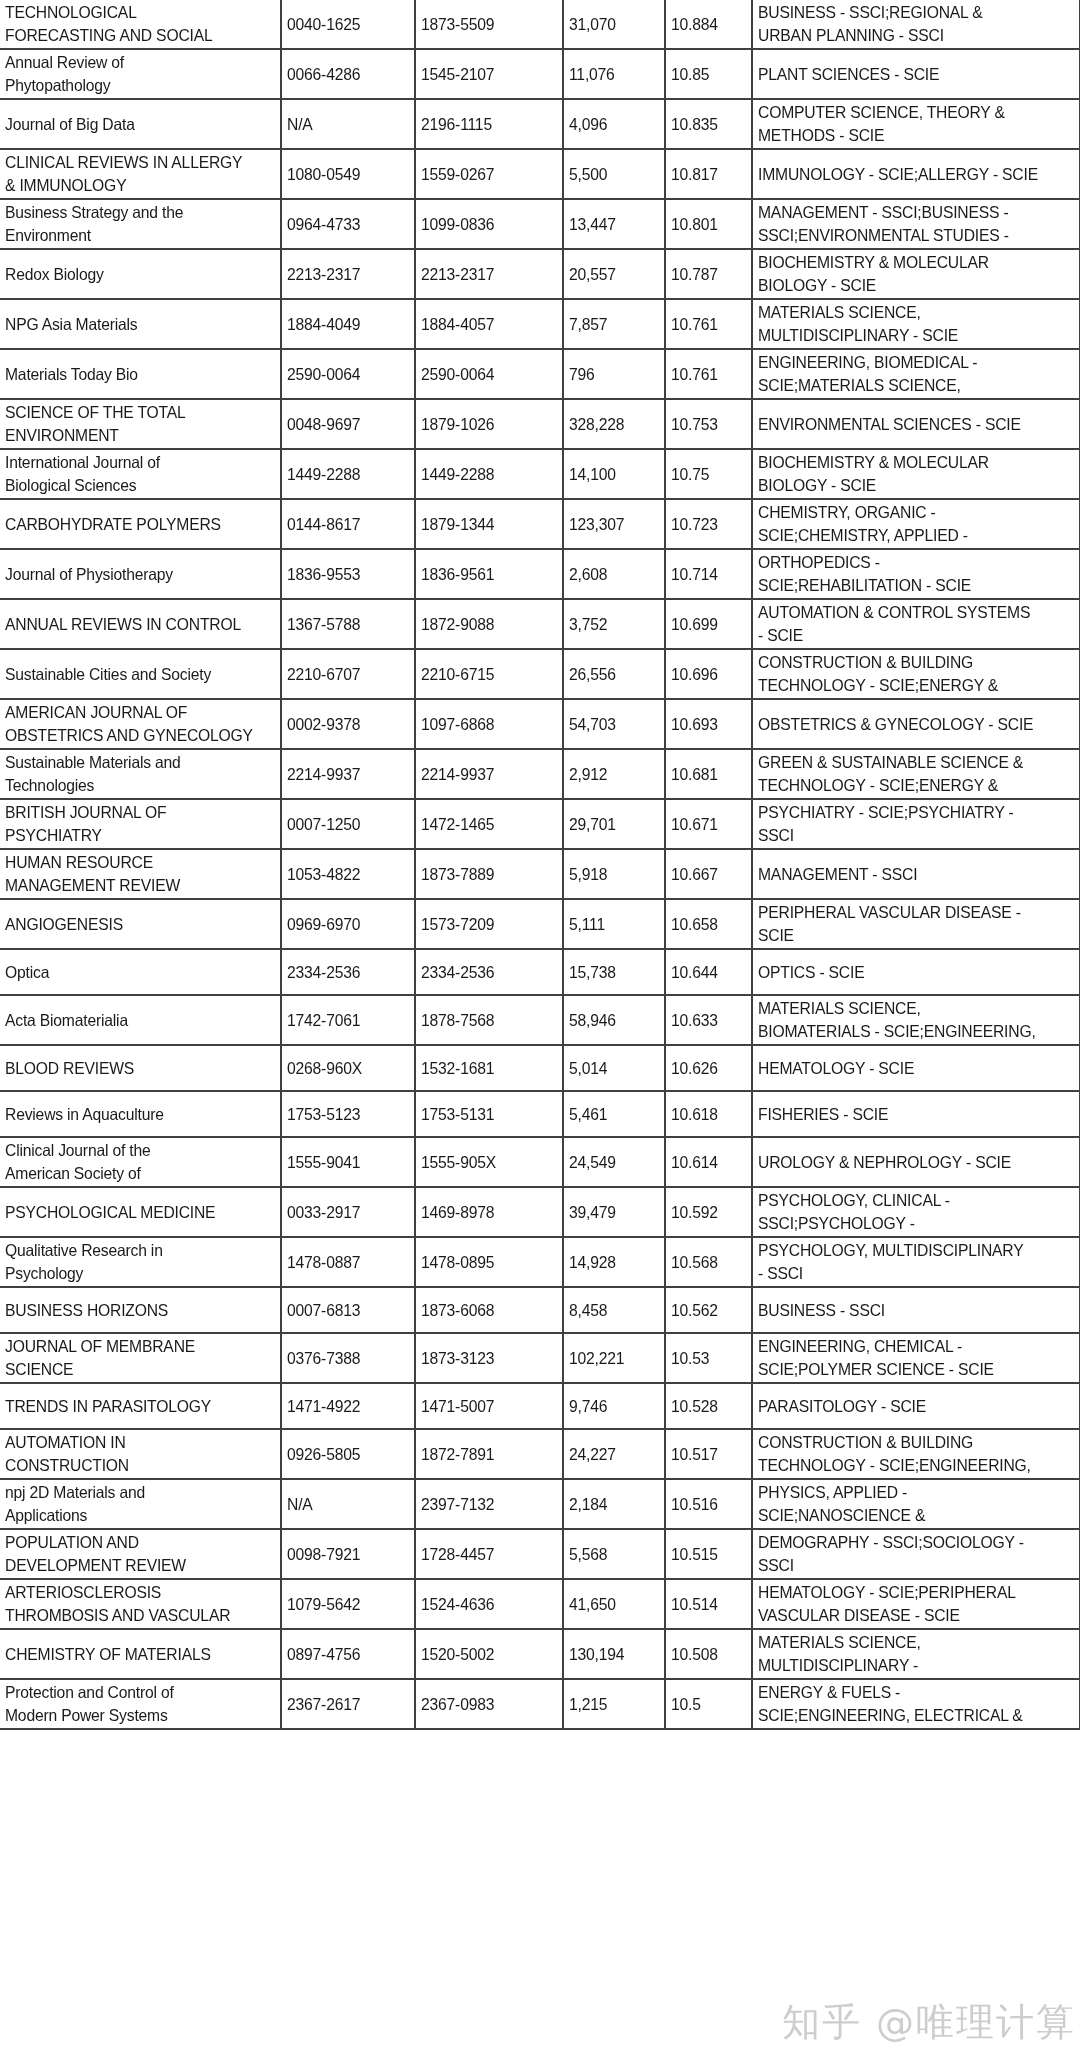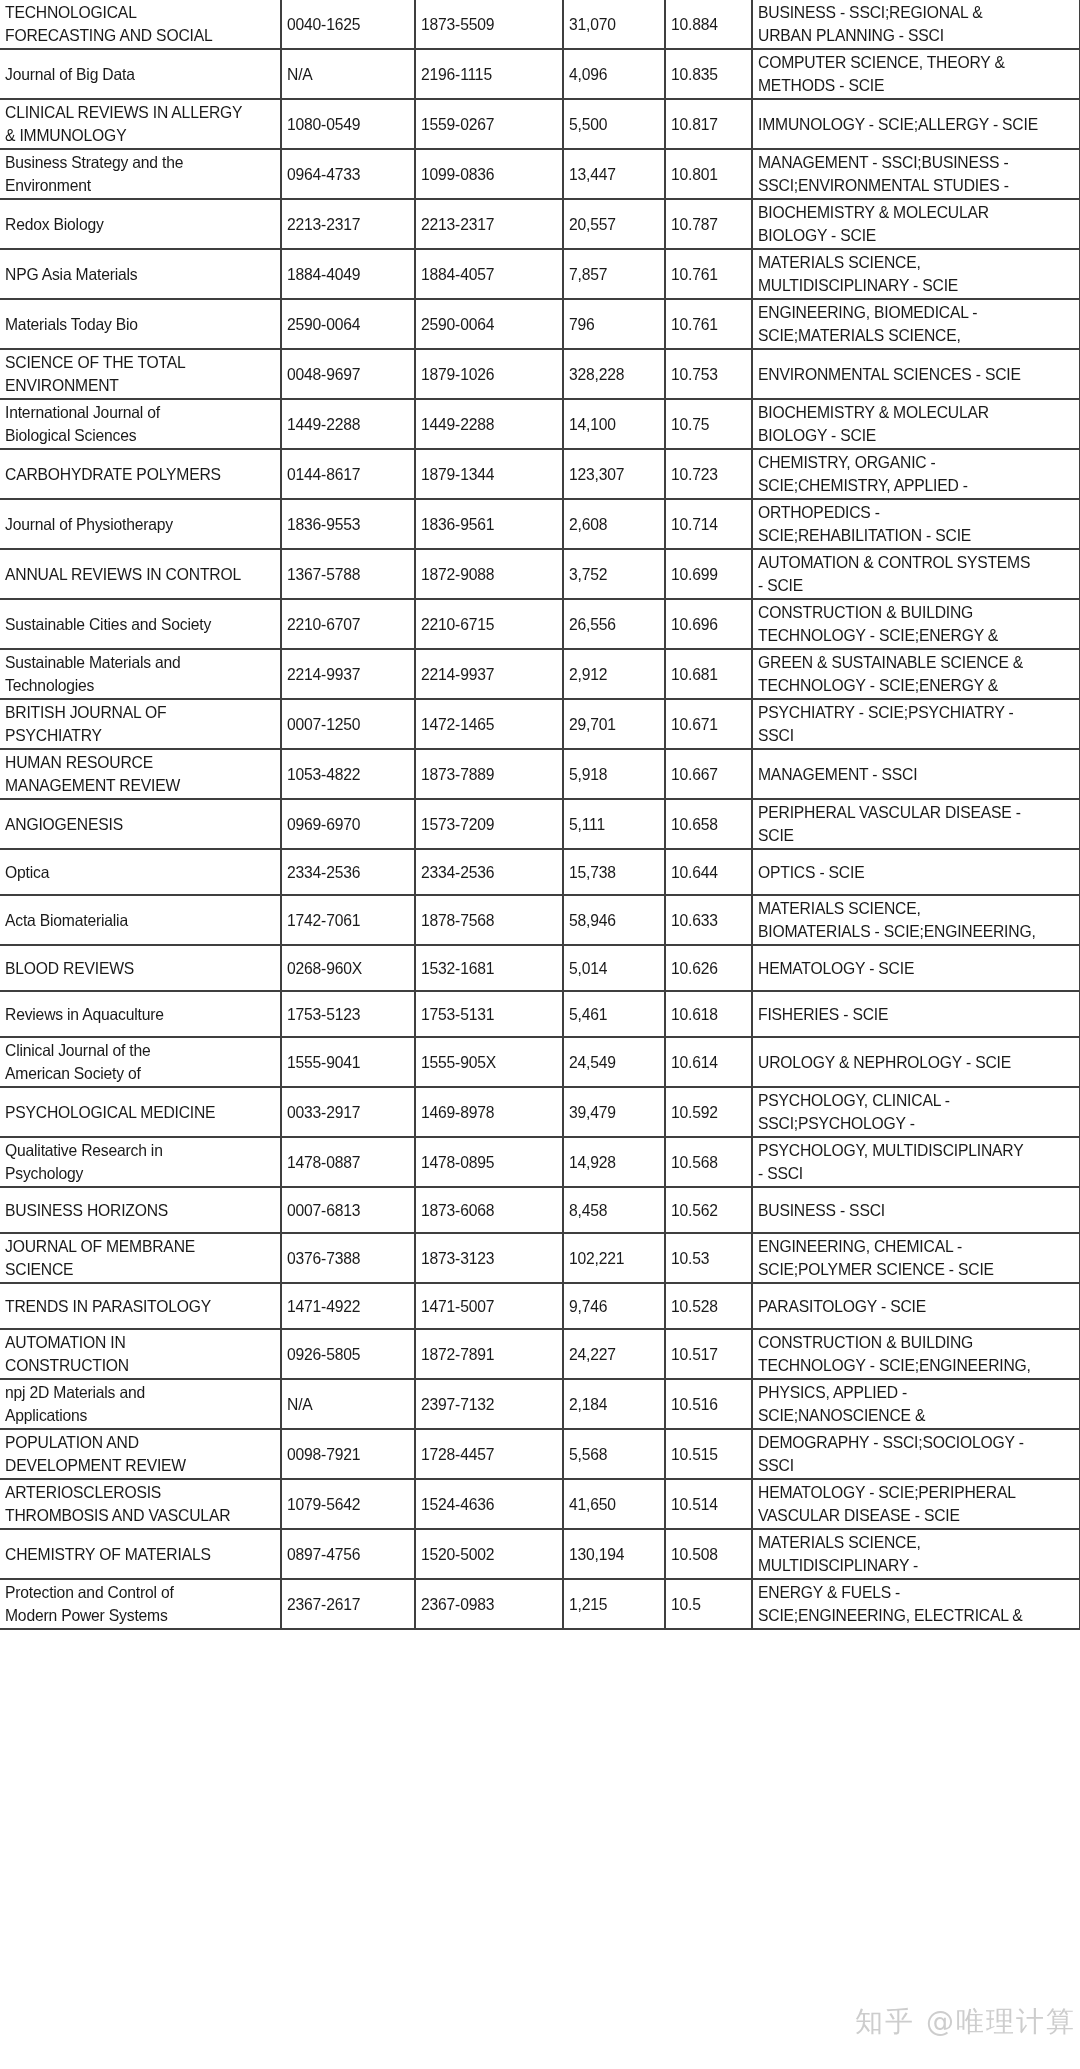--- a/index.html
+++ b/index.html
@@ -39,21 +39,21 @@
     font-size: 16.5px;
     line-height: 23px;
     letter-spacing: -0.2px;
     transform: scaleX(0.95);
     transform-origin: 0 50%;
   }
   .watermark {
     position: absolute;
     top: 2001px;
     right: 4px;
-    font-size: 28px;
+    font-size: 38px;
     line-height: 42px;
     color: #bdbdbd;
     opacity: 0.75;
     letter-spacing: 2px;
     white-space: nowrap;
     pointer-events: none;
     font-family: "DejaVu Sans", "Liberation Sans", sans-serif;
   }
 </style>
 </head>
@@ -74,20 +74,29 @@
     <td><span class="txt">TECHNOLOGICAL
 FORECASTING AND SOCIAL</span></td>
     <td><span class="txt">0040-1625</span></td>
     <td><span class="txt">1873-5509</span></td>
     <td><span class="txt">31,070</span></td>
     <td><span class="txt">10.884</span></td>
     <td><span class="txt">BUSINESS - SSCI;REGIONAL &amp;
 URBAN PLANNING - SSCI</span></td>
   </tr>
         <tr>
+    <td><span class="txt">Annual Review of
+Phytopathology</span></td>
+    <td><span class="txt">0066-4286</span></td>
+    <td><span class="txt">1545-2107</span></td>
+    <td><span class="txt">11,076</span></td>
+    <td><span class="txt">10.85</span></td>
+    <td><span class="txt">PLANT SCIENCES - SCIE</span></td>
+  </tr>
+        <tr>
     <td><span class="txt">Journal of Big Data</span></td>
     <td><span class="txt">N/A</span></td>
     <td><span class="txt">2196-1115</span></td>
     <td><span class="txt">4,096</span></td>
     <td><span class="txt">10.835</span></td>
     <td><span class="txt">COMPUTER SCIENCE, THEORY &amp;
 METHODS - SCIE</span></td>
   </tr>
         <tr>
     <td><span class="txt">CLINICAL REVIEWS IN ALLERGY
@@ -184,20 +193,29 @@
         <tr>
     <td><span class="txt">Sustainable Cities and Society</span></td>
     <td><span class="txt">2210-6707</span></td>
     <td><span class="txt">2210-6715</span></td>
     <td><span class="txt">26,556</span></td>
     <td><span class="txt">10.696</span></td>
     <td><span class="txt">CONSTRUCTION &amp; BUILDING
 TECHNOLOGY - SCIE;ENERGY &amp;</span></td>
   </tr>
         <tr>
+    <td><span class="txt">AMERICAN JOURNAL OF
+OBSTETRICS AND GYNECOLOGY</span></td>
+    <td><span class="txt">0002-9378</span></td>
+    <td><span class="txt">1097-6868</span></td>
+    <td><span class="txt">54,703</span></td>
+    <td><span class="txt">10.693</span></td>
+    <td><span class="txt">OBSTETRICS &amp; GYNECOLOGY - SCIE</span></td>
+  </tr>
+        <tr>
     <td><span class="txt">Sustainable Materials and
 Technologies</span></td>
     <td><span class="txt">2214-9937</span></td>
     <td><span class="txt">2214-9937</span></td>
     <td><span class="txt">2,912</span></td>
     <td><span class="txt">10.681</span></td>
     <td><span class="txt">GREEN &amp; SUSTAINABLE SCIENCE &amp;
 TECHNOLOGY - SCIE;ENERGY &amp;</span></td>
   </tr>
         <tr>

